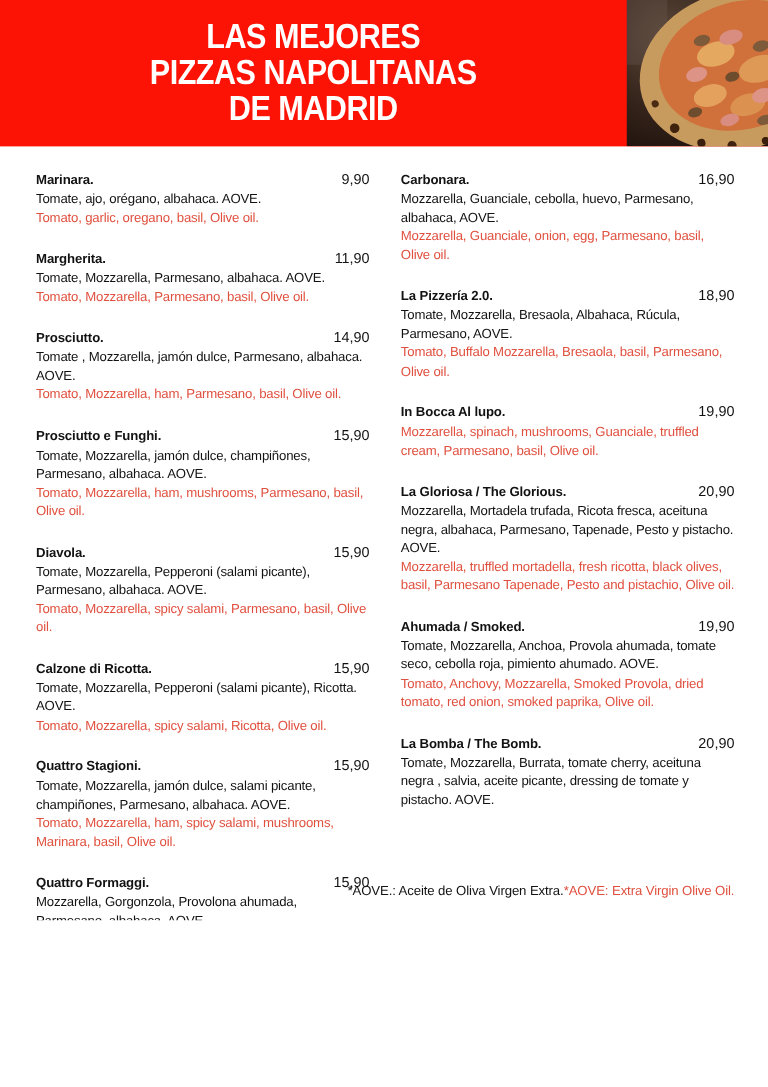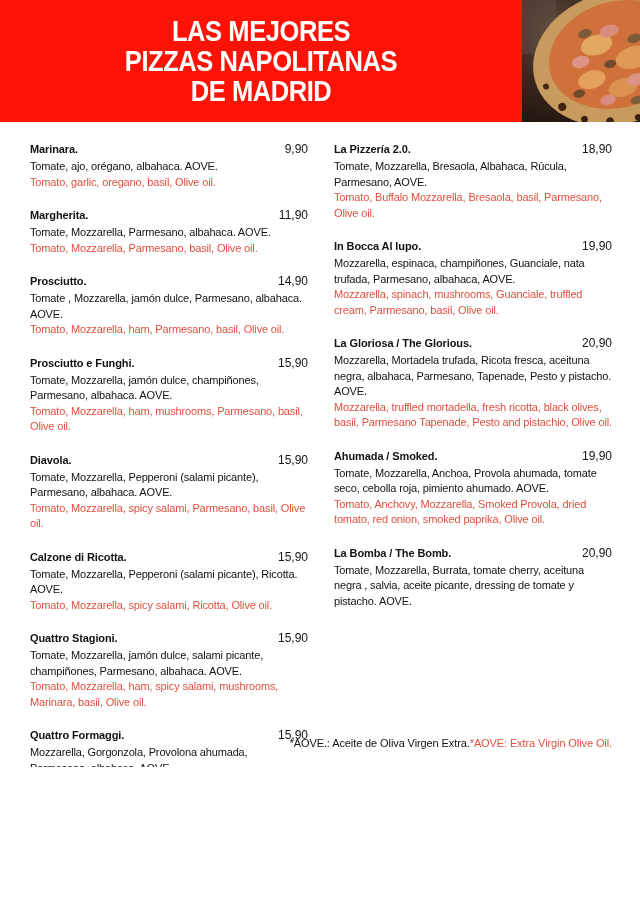--- a/index.html
+++ b/index.html
@@ -163,32 +163,39 @@
           <span class="item-price">15,90</span>
         </div>
         <div class="desc">Mozzarella, Gorgonzola, Provolona ahumada, Parmesano, albahaca. AOVE.</div>
         <div class="desc en">Mozzarella, Gorgonzola, smoked Provolona, Parmesano, basil, Olive oil.</div>
       </div>
     </div>
 
     <div class="col">
       <div class="item">
         <div class="item-head">
+          <span class="item-name">Carbonara.</span>
+          <span class="item-price">16,90</span>
+        </div>
+        <div class="desc">Mozzarella, Guanciale, cebolla, huevo, Parmesano, albahaca, AOVE.</div>
+        <div class="desc en">Mozzarella, Guanciale, onion, egg, Parmesano, basil, Olive oil.</div>
+      </div>
+      <div class="item">
+        <div class="item-head">
           <span class="item-name">La Pizzería 2.0.</span>
           <span class="item-price">18,90</span>
         </div>
         <div class="desc">Tomate, Mozzarella, Bresaola, Albahaca, Rúcula, Parmesano, AOVE.</div>
         <div class="desc en">Tomato, Buffalo Mozzarella, Bresaola, basil, Parmesano, Olive oil.</div>
       </div>
       <div class="item">
         <div class="item-head">
           <span class="item-name">In Bocca Al lupo.</span>
           <span class="item-price">19,90</span>
         </div>
-        <div class="desc">Mozzarella, espinaca, champiñones, Guanciale, nata trufada, Parmesano, albahaca, AOVE.</div>
         <div class="desc en">Mozzarella, spinach, mushrooms, Guanciale, truffled cream, Parmesano, basil, Olive oil.</div>
       </div>
       <div class="item">
         <div class="item-head">
           <span class="item-name">La Gloriosa / The Glorious.</span>
           <span class="item-price">20,90</span>
         </div>
         <div class="desc">Mozzarella, Mortadela trufada, Ricota fresca, aceituna negra, albahaca, Parmesano, Tapenade, Pesto y pistacho. AOVE.</div>
         <div class="desc en">Mozzarella, truffled mortadella, fresh ricotta, black olives, basil, Parmesano Tapenade, Pesto and pistachio, Olive oil.</div>
       </div>

